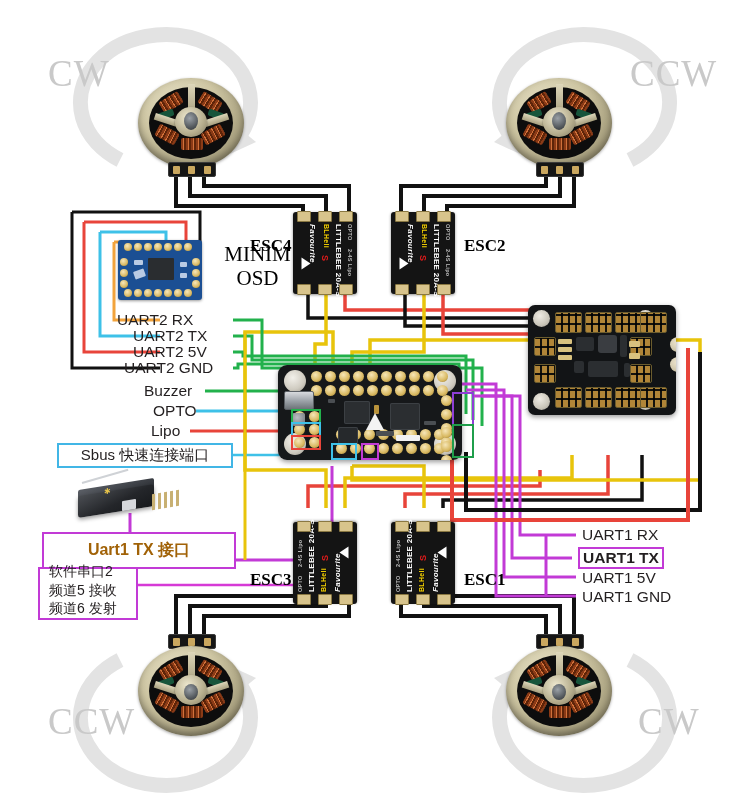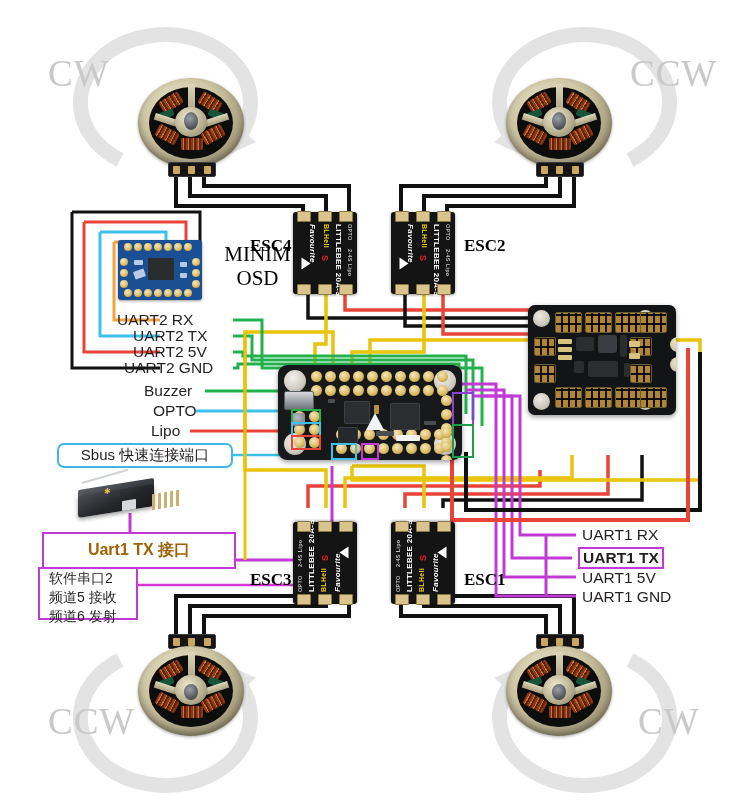--- a/index.html
+++ b/index.html
@@ -646,27 +646,27 @@
   <div class="abs pin-label" style="left:153px;top:402px;">OPTO</div>
   <div class="abs pin-label" style="left:151px;top:422px;">Lipo</div>
 
   <div class="abs pin-label" style="left:582px;top:526px;">UART1 RX</div>
   <div class="box box-hi" style="left:578px;top:547px;width:86px;height:22px;">
     <span class="pin-label" style="font-weight:700;">UART1 TX</span>
   </div>
   <div class="abs pin-label" style="left:582px;top:569px;">UART1 5V</div>
   <div class="abs pin-label" style="left:582px;top:588px;">UART1 GND</div>
 
-  <div class="box box-sbus" style="left:57px;top:443px;width:176px;height:25px;border-radius:7px;">
+  <div class="box box-sbus" style="left:57px;top:443px;width:176px;height:25px;">
     <span>Sbus 快速连接端口</span>
   </div>
 
   <div class="box box-uart1tx" style="left:42px;top:532px;width:194px;height:37px;">
     <span>Uart1 TX 接口</span>
   </div>
 
-  <div class="box box-soft" style="left:38px;top:567px;width:100px;height:53px;flex-direction:column;align-items:flex-start;justify-content:space-between;">
+  <div class="box box-soft" style="left:38px;top:567px;width:100px;height:53px;flex-direction:column;align-items:flex-start;justify-content:flex-end;">
     <span>软件串口2</span>
     <span>频道5 接收</span>
     <span>频道6 发射</span>
   </div>
 
 </div>
 
 </body></html>

